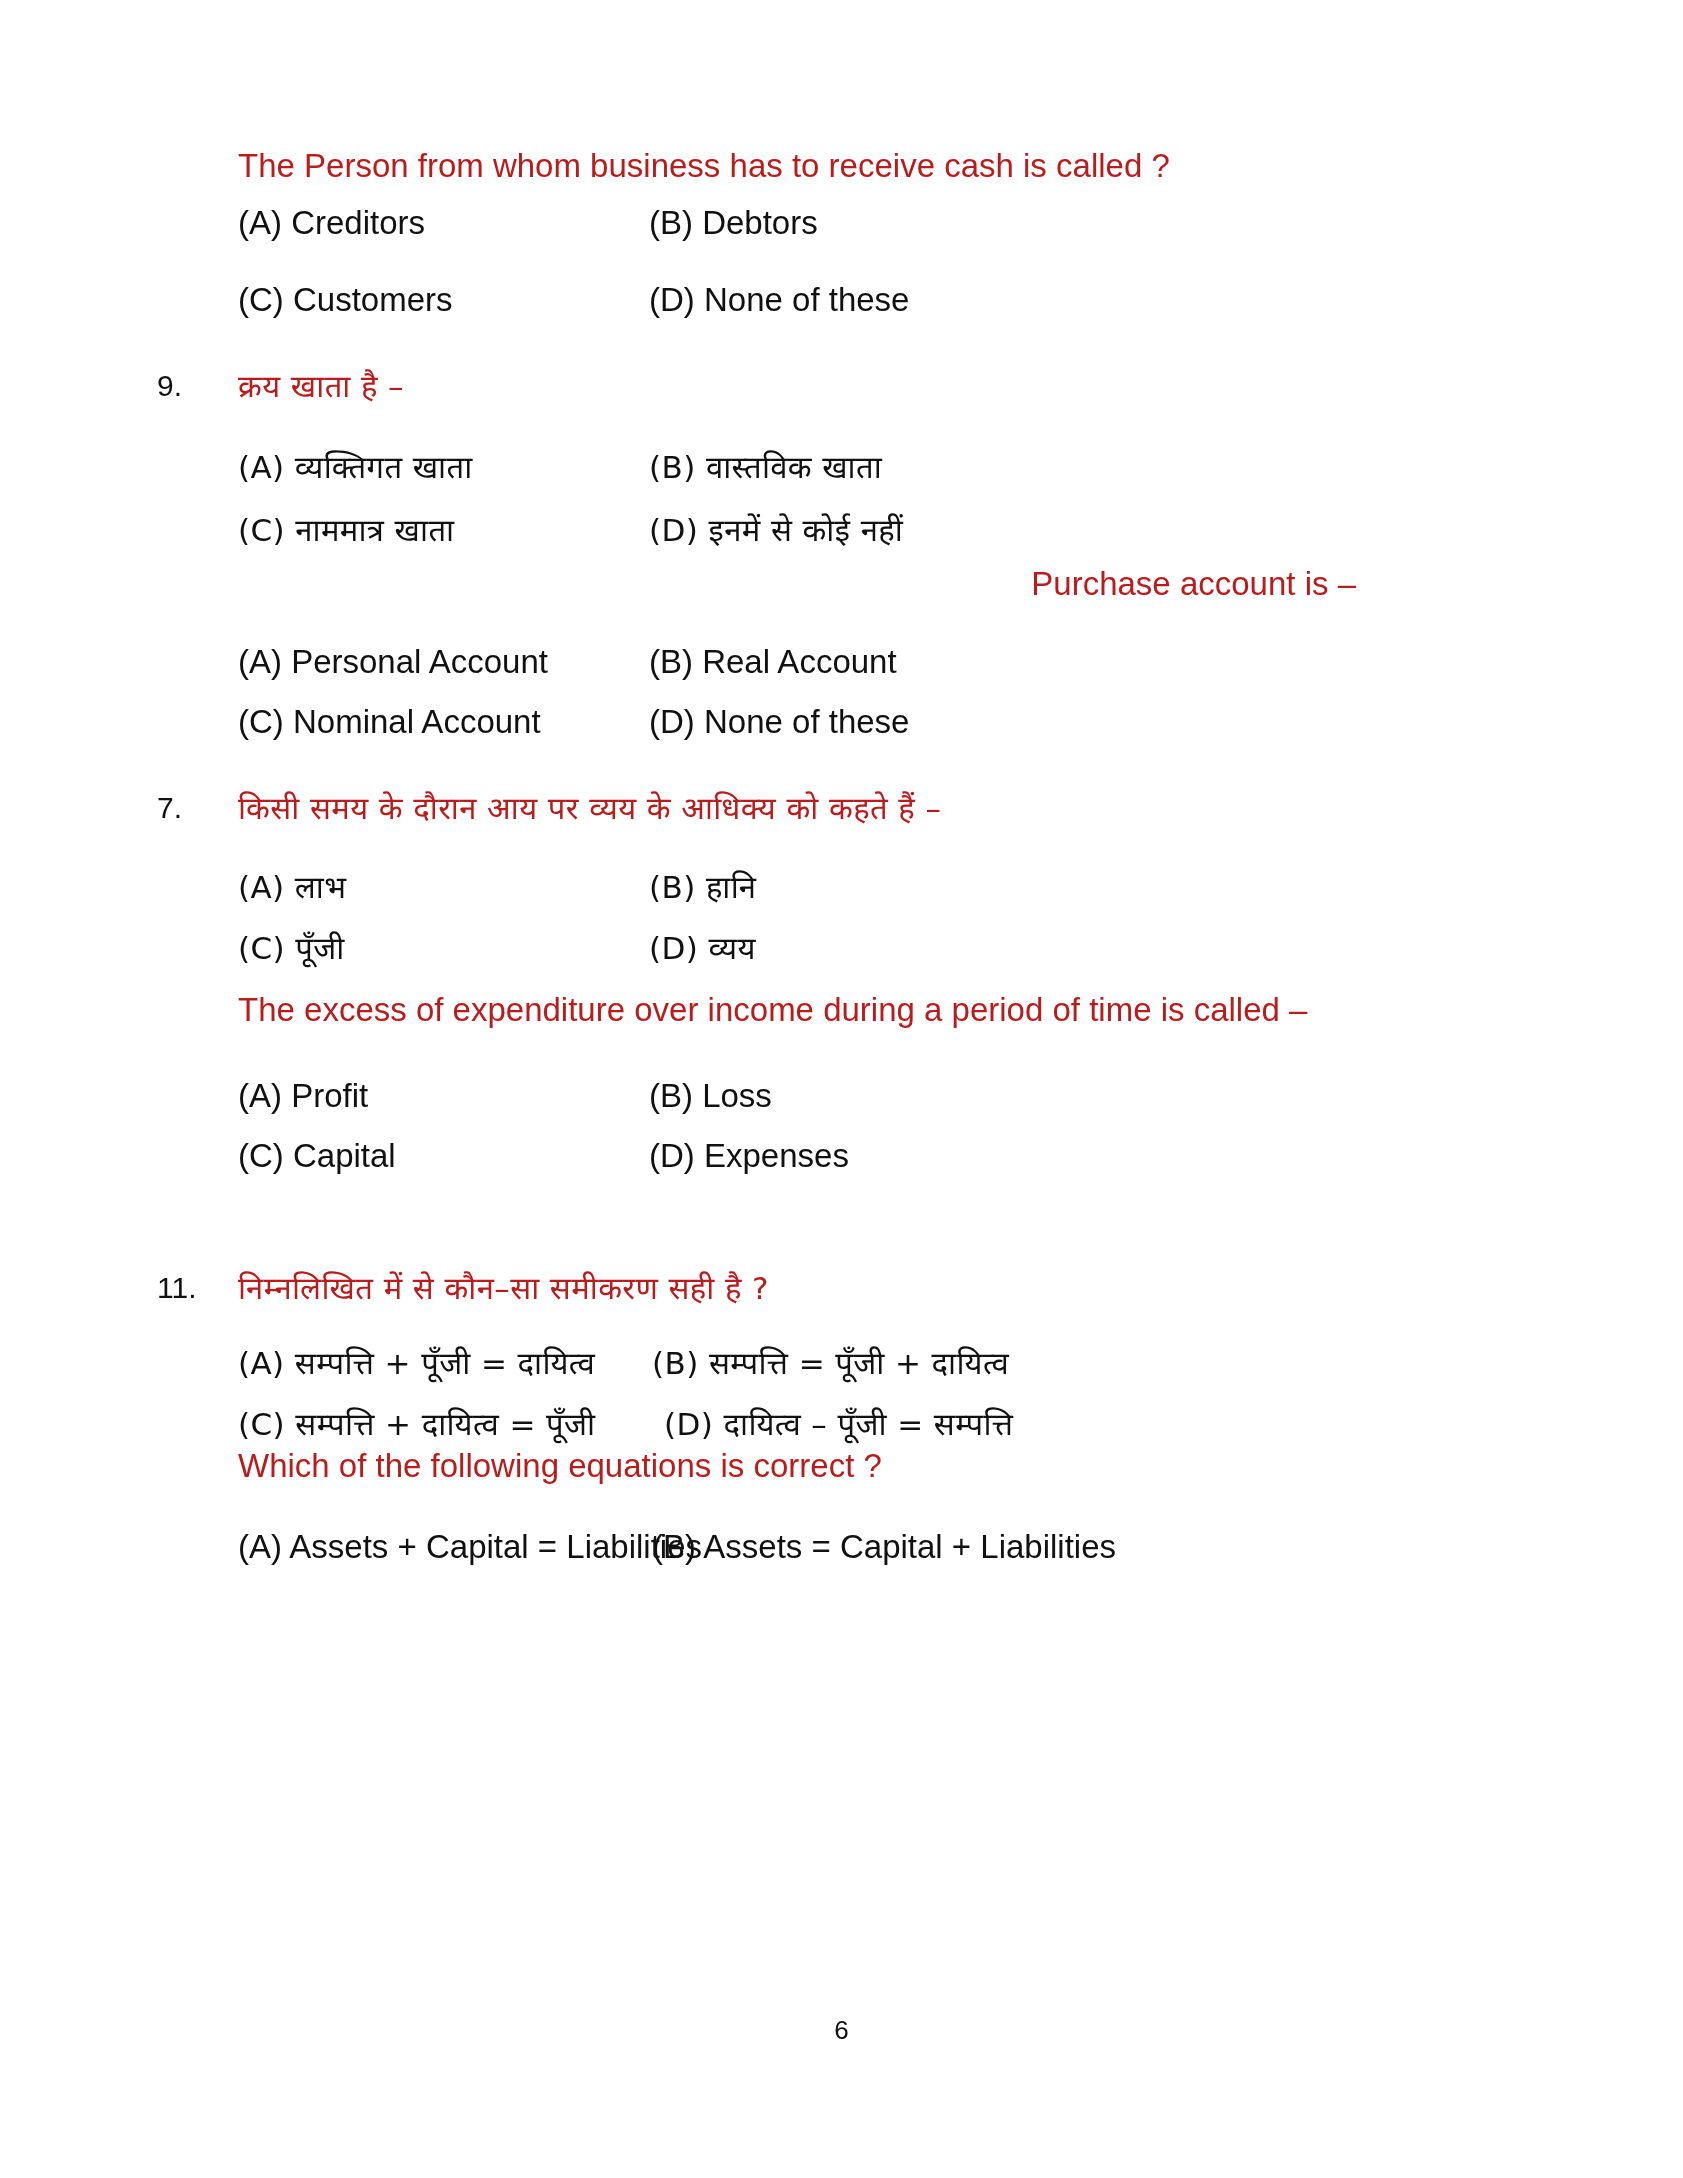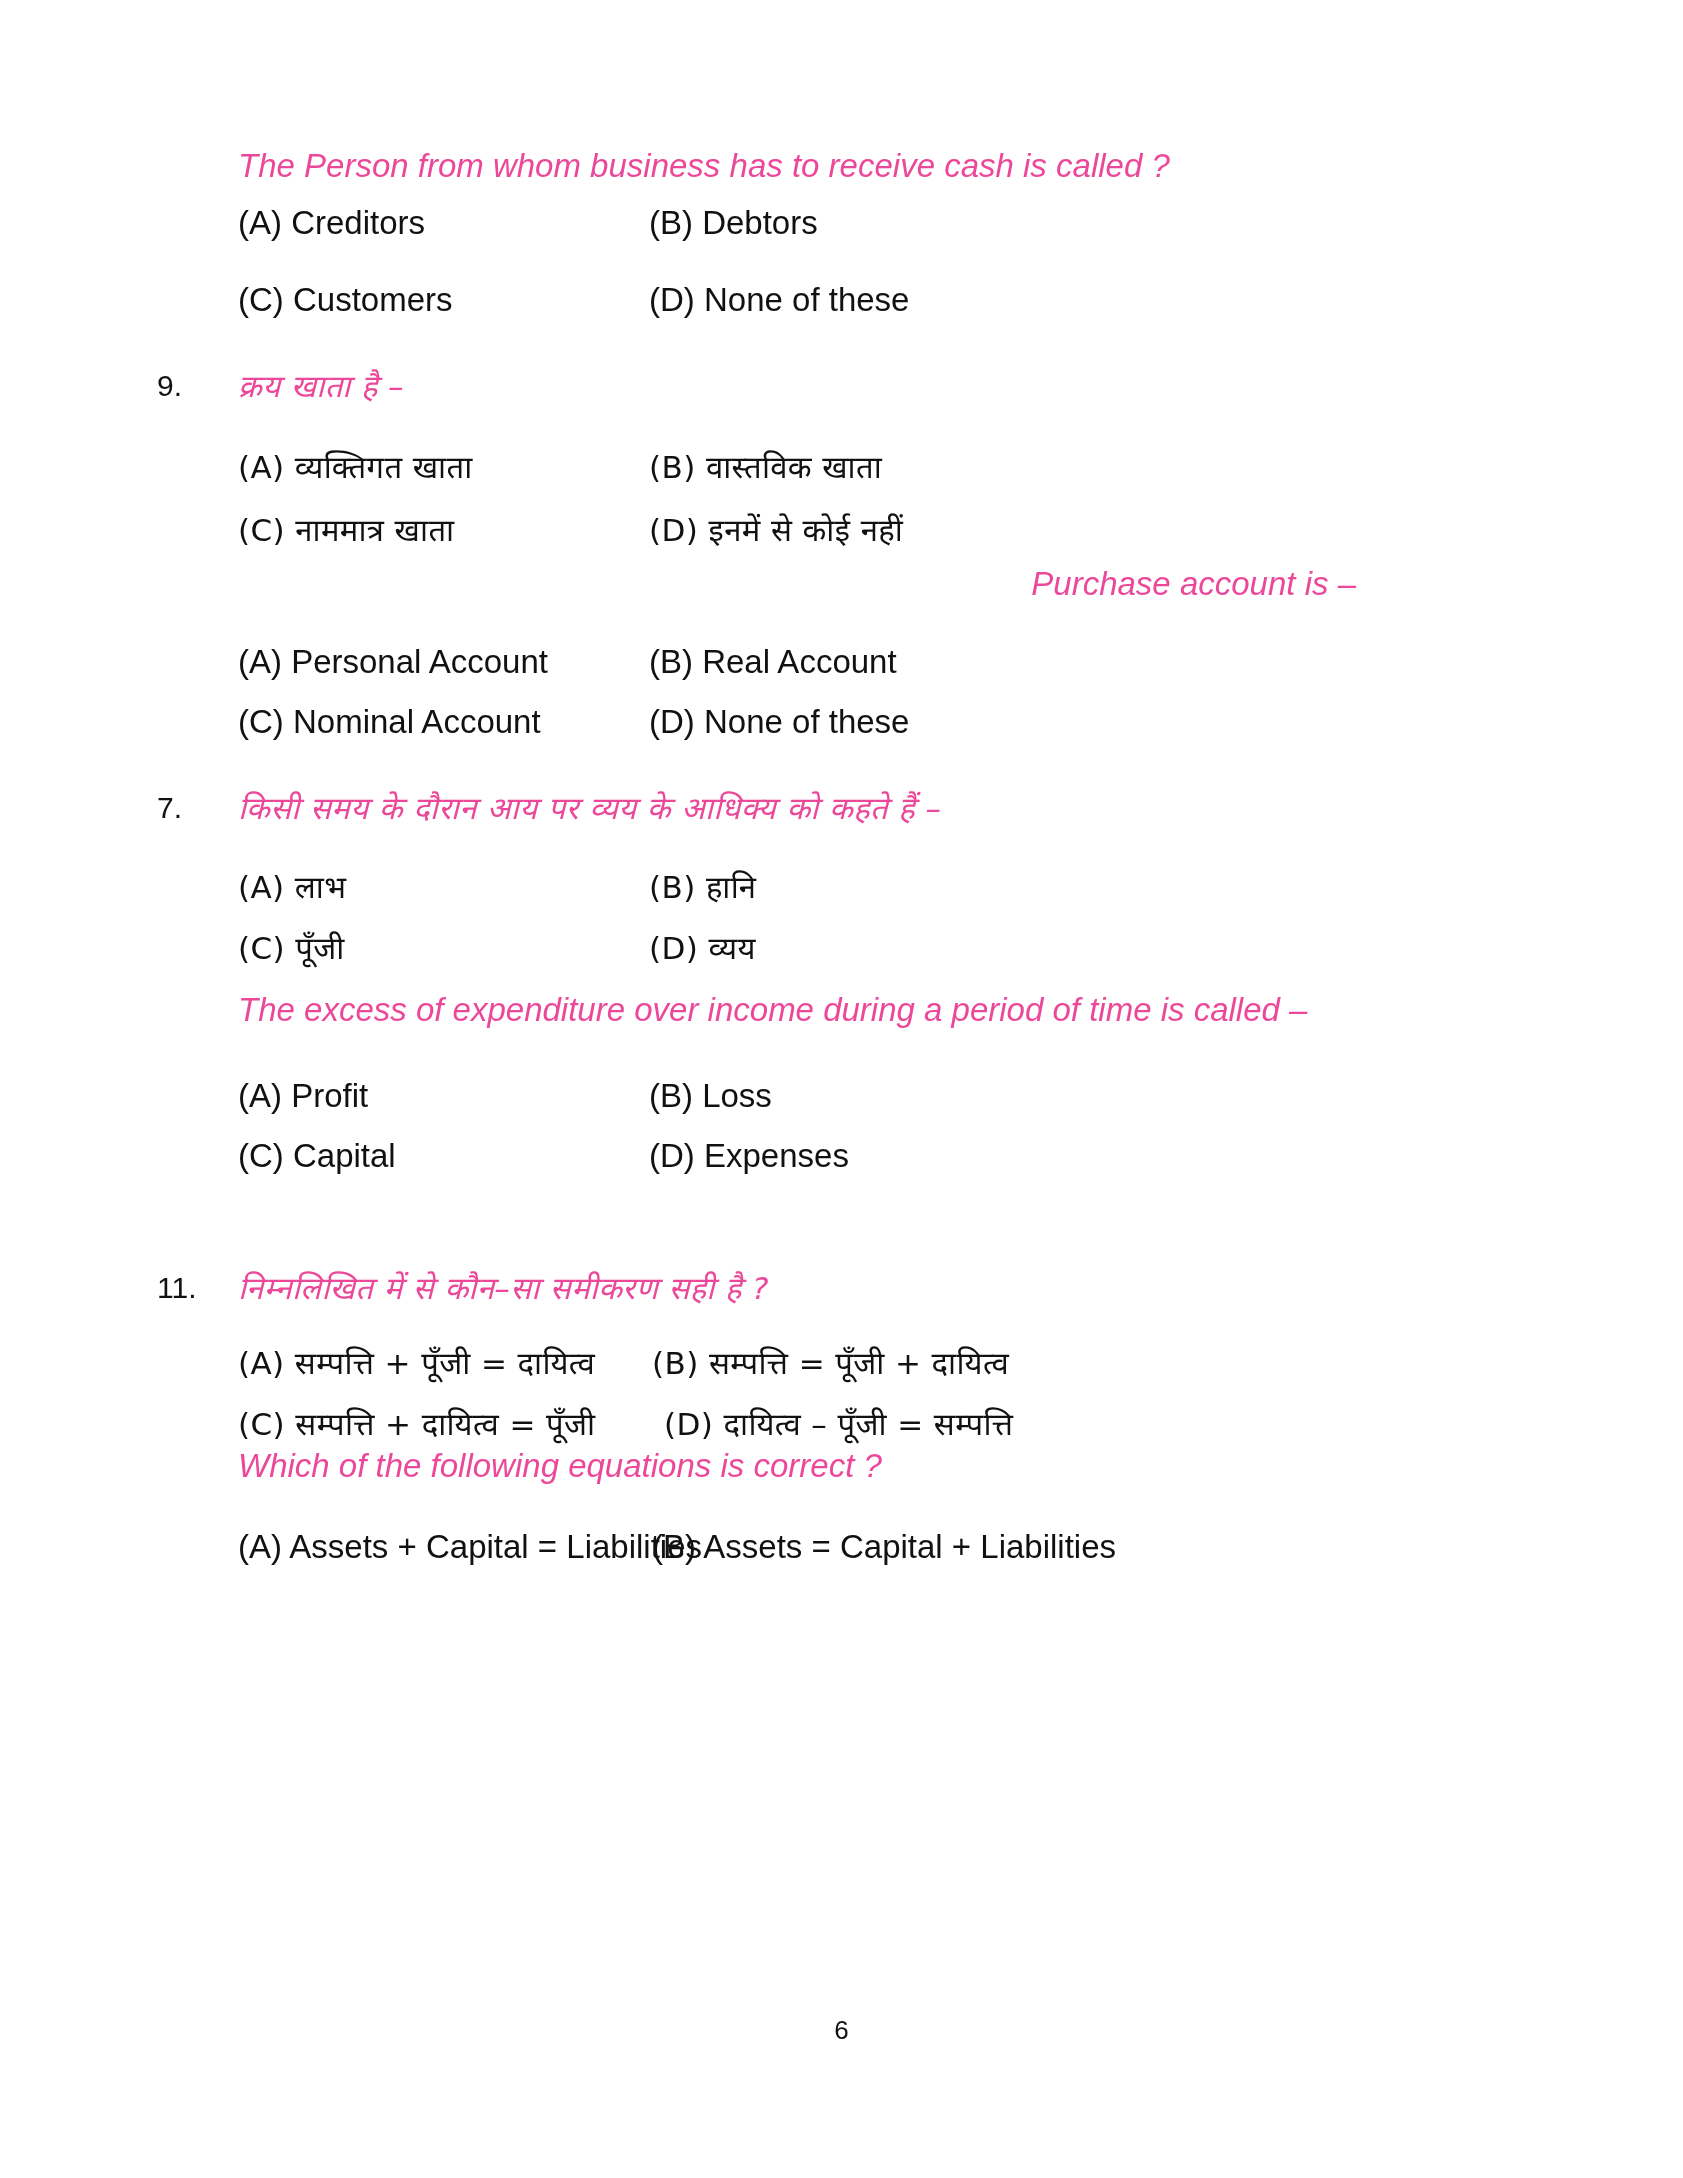--- a/index.html
+++ b/index.html
@@ -35,23 +35,22 @@
     top: 0;
     width: 63px;
     text-align: left;
     font-size: 30px;
     line-height: 1.0;
     color: #111111;
   }
   .stem {
     font-size: 33px;
     line-height: 1.0;
-    color: #ec4899;
+    color: #b91c1c;
     white-space: pre-wrap;
-    font-style: italic;
   }
   .stem.hindi {
     font-family: "DejaVu Sans", "Liberation Sans", sans-serif;
     font-size: 31px;
     letter-spacing: 0.4px;
     margin-top: 32px;
   }
   .stem.justify {
     text-align: justify;
     text-align-last: left;

